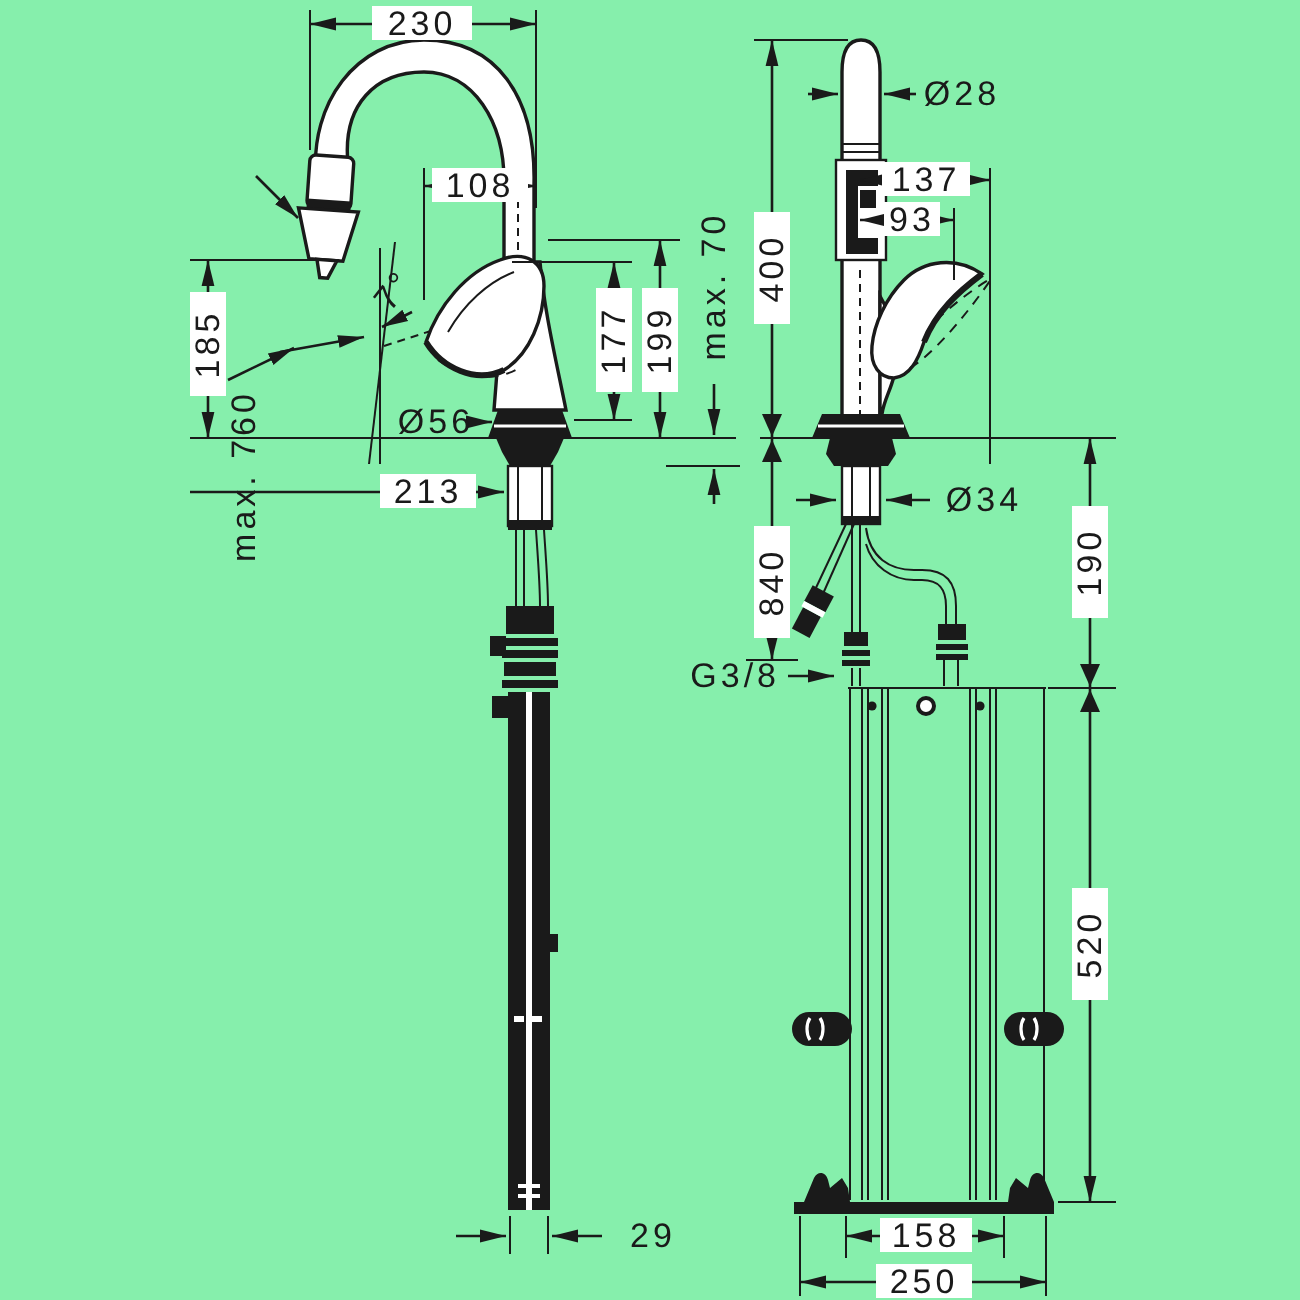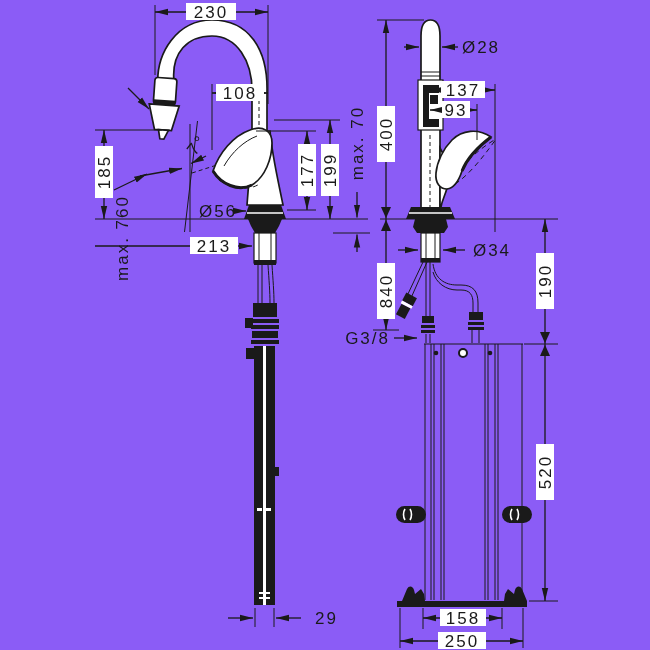--- a/index.html
+++ b/index.html
@@ -1,16 +1,16 @@
 <!DOCTYPE html>
 <html><head>
 <meta charset="utf-8">
 <style>
   html,body{margin:0;padding:0;background:#fff;}
-  .canvas{width:650px;height:650px;background:#8b5cf6;position:relative;overflow:hidden;}
+  .canvas{width:650px;height:650px;background:#86efac;position:relative;overflow:hidden;}
   svg{display:block;}
   svg text{
     font-family:"Liberation Sans","DejaVu Sans",sans-serif;
     font-size:17px;
     letter-spacing:2px;
     fill:#1a1a1a;
   }
   .dim{stroke:#1a1a1a;stroke-width:1.3;fill:none;}
   .thin{stroke:#1a1a1a;stroke-width:1;fill:none;}
   .out{stroke:#1a1a1a;stroke-width:1.7;fill:#ffffff;}

